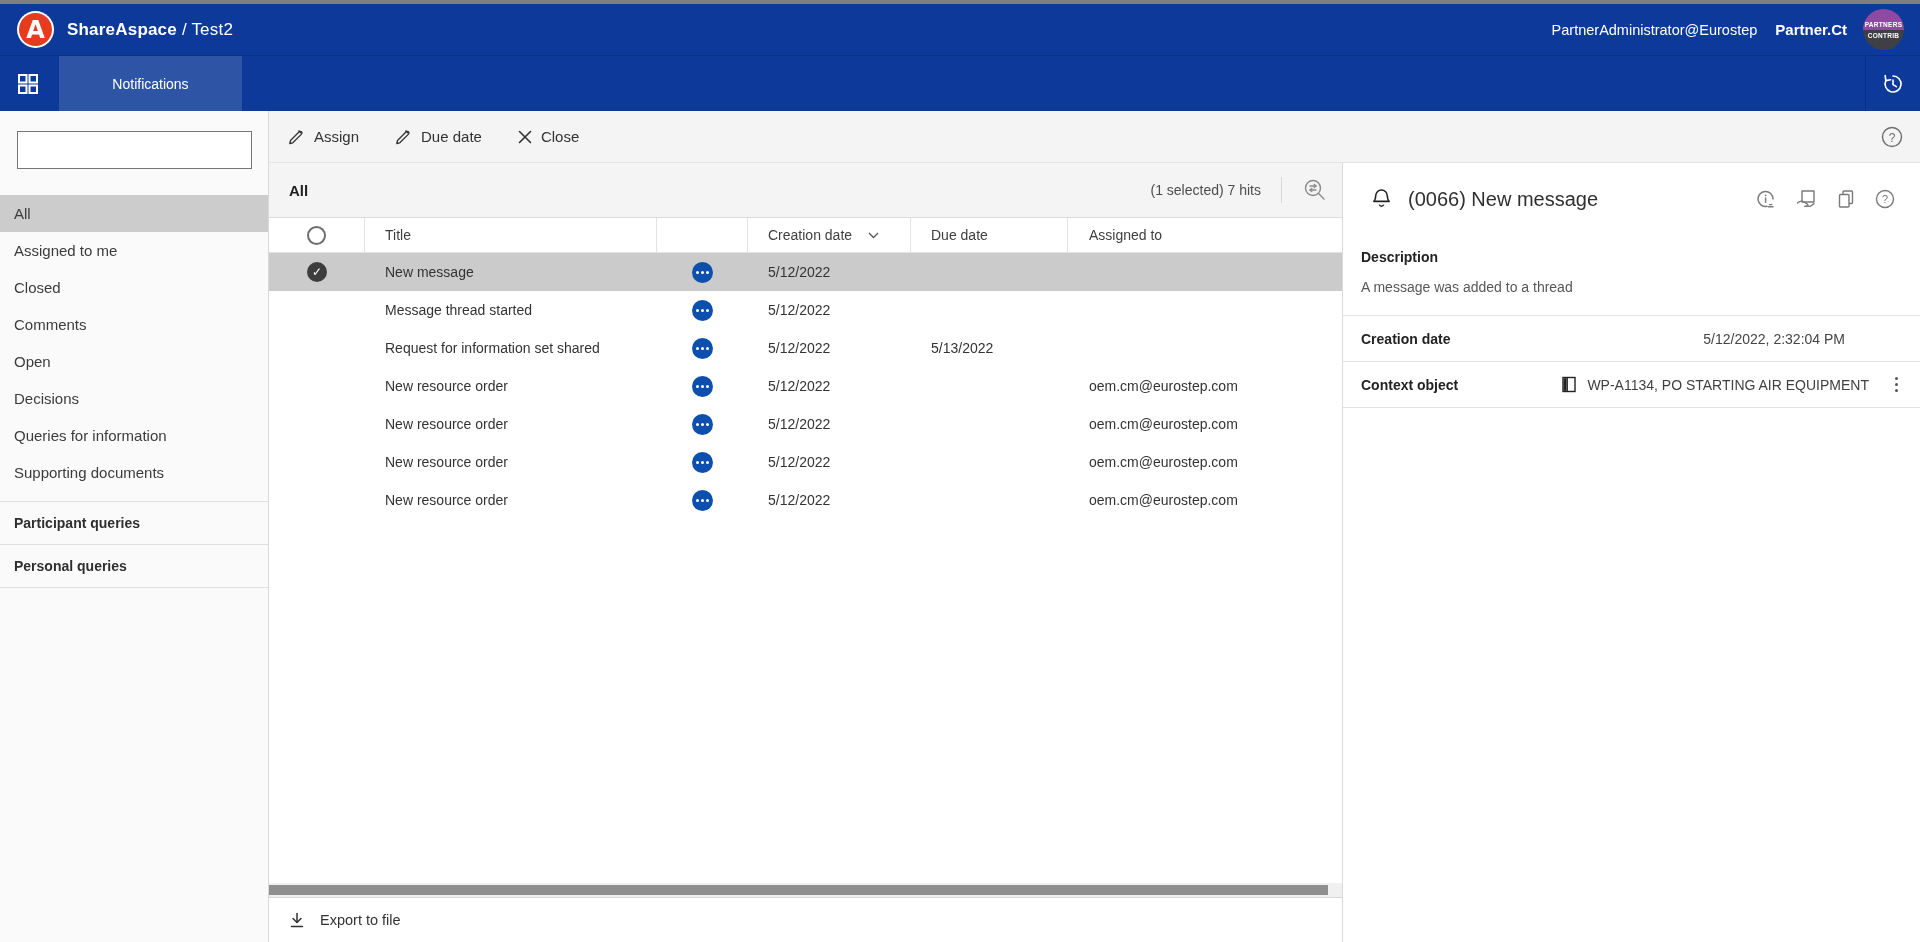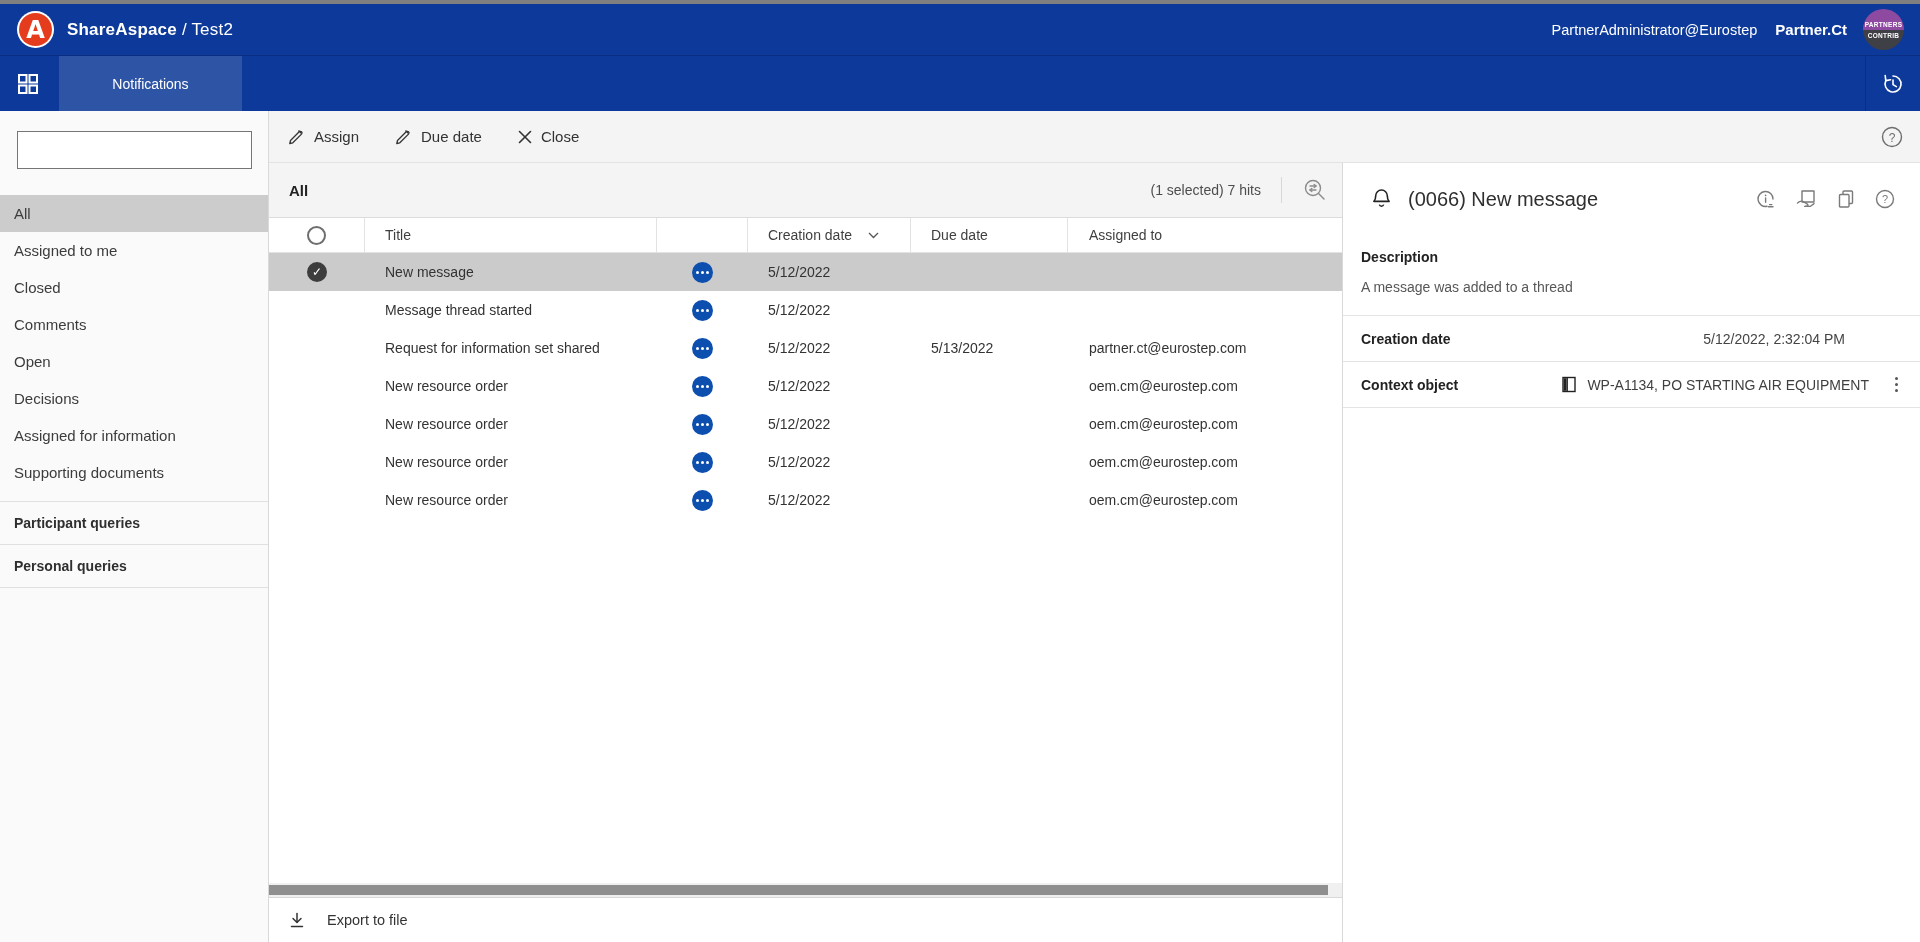--- a/index.html
+++ b/index.html
@@ -70,21 +70,21 @@
   .trow.selected { background:#cbcbcb; }
   .circle-cb { width:19px; height:19px; border:2px solid #6e6e6e; border-radius:50%; }
   .check-cb { width:20px; height:20px; border-radius:50%; background:#3d3d3d; color:#fff; font-size:12px; display:flex; align-items:center; justify-content:center; }
   .msg-bubble { width:21px; height:21px; border-radius:50%; background:#0d4fae; display:flex; align-items:center; justify-content:center; gap:2px; }
   .msg-bubble i { width:3px; height:3px; border-radius:50%; background:#fff; }
 
   .filler { flex:1; }
   .hscroll { height:14px; background:#f0f0f0; padding:2px 0; }
   .hscroll .thumb { height:10px; width:calc(100% - 14px); background:#8f8f8f; }
   .list-footer { height:45px; border-top:1px solid #d8d8d8; display:flex; align-items:center; padding-left:20px; background:#fff; }
-  .export-btn { display:flex; align-items:center; gap:22px; font-size:14.5px; color:#333; cursor:pointer; }
+  .export-btn { display:flex; align-items:center; gap:15px; font-size:14.5px; color:#333; cursor:pointer; }
 
   
   .detailpane { flex:1; background:#fff; display:flex; flex-direction:column; }
   .detail-title-row { height:72px; display:flex; align-items:center; padding:0 24px 0 27px; }
   .detail-title { font-size:20px; color:#2f2f2f; margin-left:15px; white-space:nowrap; }
   .detail-actions { margin-left:auto; display:flex; align-items:center; gap:18px; }
   .detail-actions .act { display:flex; align-items:center; cursor:pointer; }
   .info-band { height:31px; background:#f4f4f4; display:flex; align-items:center; padding-left:18px; font-size:15px; color:#454545; }
   .desc-block { padding:14px 18px 20px 18px; border-bottom:1px solid #e4e4e4; }
   .desc-label { font-size:14px; font-weight:700; color:#222; }
@@ -154,21 +154,21 @@
 
     <div class="sidebar">
       <input class="search-box" type="text" placeholder="" style="">
       <div class="nav">
         <div class="nav-item selected">All</div>
         <div class="nav-item">Assigned to me</div>
         <div class="nav-item">Closed</div>
         <div class="nav-item">Comments</div>
         <div class="nav-item">Open</div>
         <div class="nav-item">Decisions</div>
-        <div class="nav-item">Assigned for information</div>
+        <div class="nav-item">Queries for information</div>
         <div class="nav-item">Supporting documents</div>
         <div class="nav-divider"></div>
         <div class="nav-section-header">Participant queries</div>
         <div class="nav-divider" style="margin-top:0"></div>
         <div class="nav-section-header">Personal queries</div>
         <div class="nav-divider" style="margin-top:0"></div>
       </div>
     </div>
 
     <div class="right-of-sidebar">
@@ -293,21 +293,20 @@
             <div class="col col-title">Request for information set shared</div>
             <div class="col col-icon">
                 <span class="msg-bubble">
                   <i></i>
                   <i></i>
                   <i></i>
                 </span>
               </div>
             <div class="col col-date">5/12/2022</div>
             <div class="col col-due">5/13/2022</div>
-            <div class="col col-assigned">partner.ct@eurostep.com</div>
           </div>
           <div class="trow">
             <div class="col col-check"></div>
             <div class="col col-title">New resource order</div>
             <div class="col col-icon">
                 <span class="msg-bubble">
                   <i></i>
                   <i></i>
                   <i></i>
                 </span>

